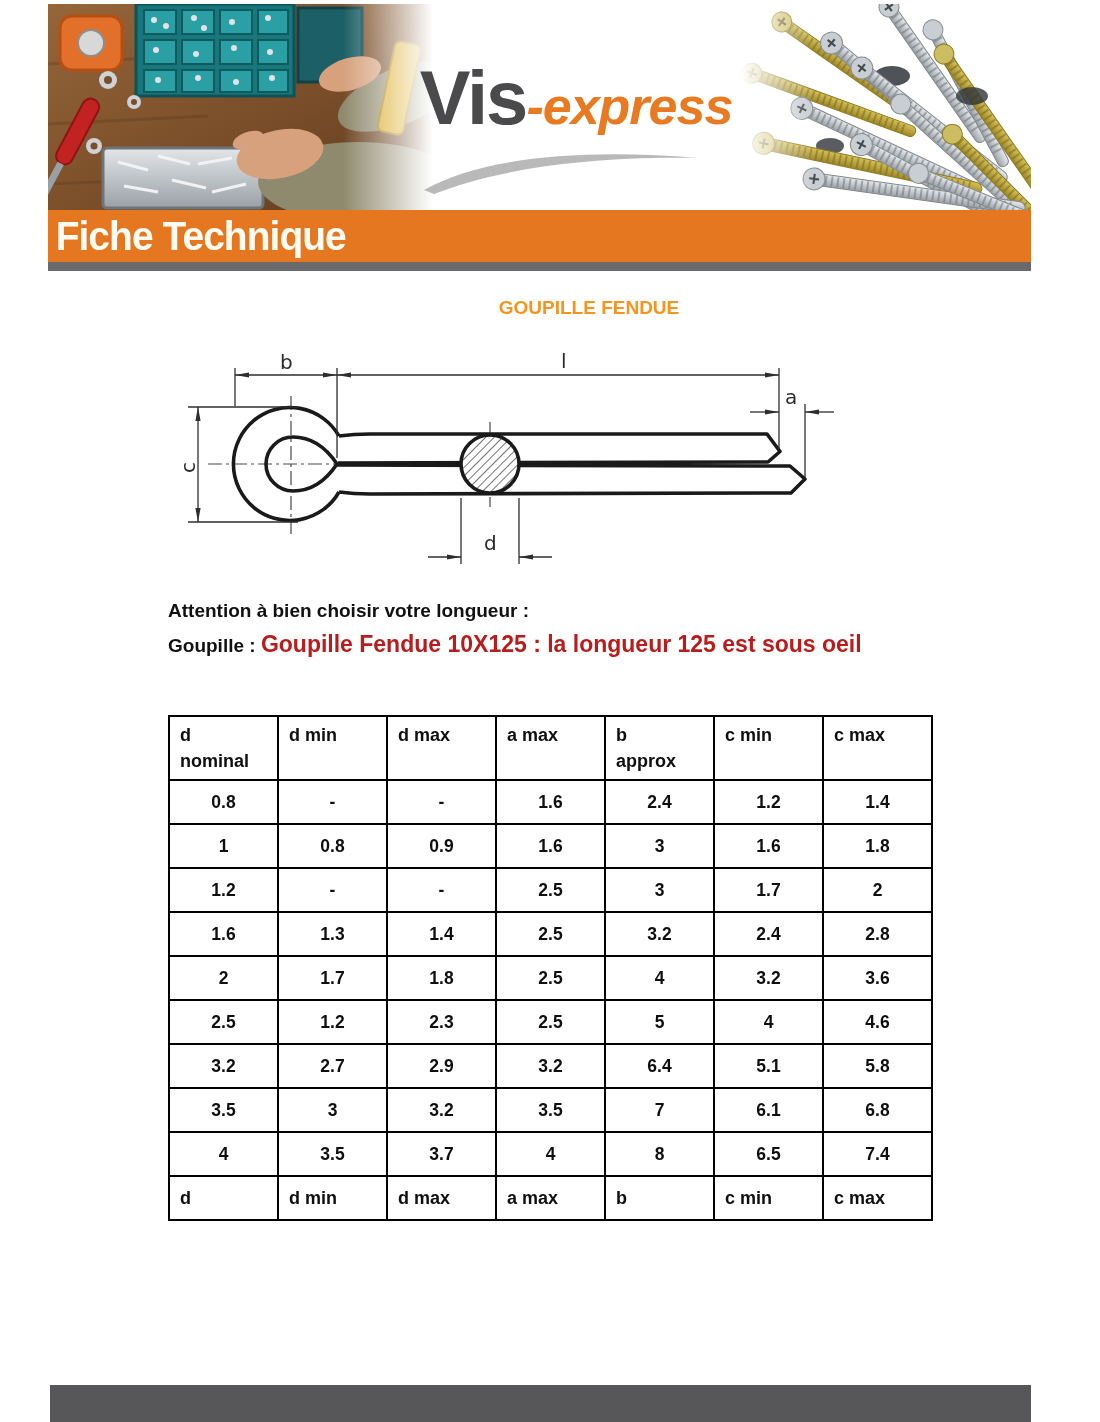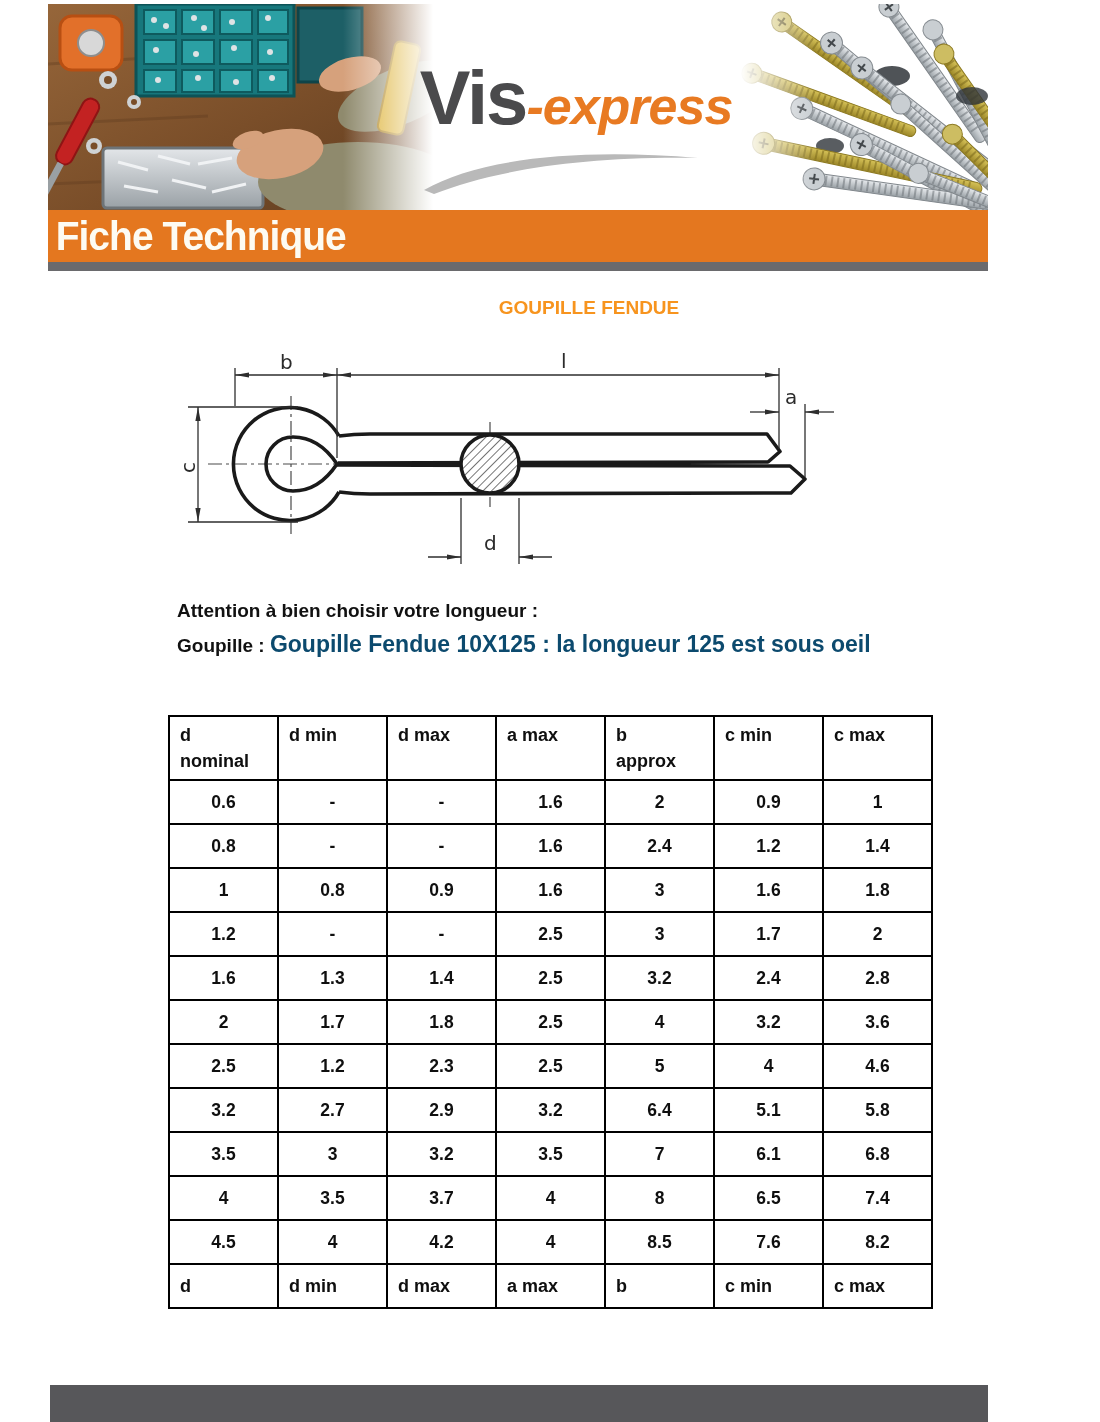--- a/index.html
+++ b/index.html
@@ -1,17 +1,17 @@
 <!DOCTYPE html>
 <html><head>
 <meta charset="utf-8">
 <style>
   html,body{margin:0;padding:0;background:#fff;}
   .page{position:relative;width:988px;height:1422px;background:#fff;overflow:hidden;
-        font-family:"Liberation Sans",sans-serif;}
+        font-family:"Liberation Sans",sans-serif;padding-left:43px;}
 
   
   .header{position:absolute;left:48px;top:4px;width:1004px;height:206px;background:#fff;}
   .photo-left{position:absolute;left:0;top:0;}
   .photo-right{position:absolute;right:0;top:0;}
   .logo{position:absolute;left:358px;top:50px;width:340px;text-align:center;white-space:nowrap;}
   .logo-vis{font-size:76px;font-weight:700;color:#4a4a4c;letter-spacing:-2px;}
   .logo-express{font-size:52px;font-weight:700;font-style:italic;color:#e87a22;letter-spacing:-1px;}
   .swoosh{position:absolute;left:362px;top:138px;}
 
@@ -26,25 +26,25 @@
   .product-title,.product-standard{position:absolute;left:0;width:1100px;text-align:center;
         font-weight:700;color:#f7941e;font-size:19px;margin-left:39px;}
   .product-title{top:297px;}
   .product-standard{top:322px;}
 
   
   .drawing{position:absolute;left:180px;top:352px;}
   .drawing text{font-family:"DejaVu Sans",sans-serif;font-size:20px;fill:#2b2b2b;font-weight:400;}
 
   
-  .notes{position:absolute;left:177px;top:595px;width:812px;color:#111;}
+  .notes{position:absolute;left:168px;top:595px;width:812px;color:#111;}
   .notes p{margin:0;font-size:19px;font-weight:700;line-height:31px;}
   .example{margin-top:3px !important;line-height:30px !important;}
   .ex-prefix{font-size:19px;font-weight:700;color:#111;}
-  .ex-text{font-size:23px;font-weight:700;color:#0c4a6e;}
+  .ex-text{font-size:23px;font-weight:700;color:#b91c1c;}
 
   
   table.dims{position:absolute;left:168px;top:715px;width:765px;border-collapse:collapse;
              table-layout:fixed;}
   table.dims th,table.dims td{border:2px solid #000;font-weight:700;color:#0f0f0f;
              font-family:"Liberation Sans",sans-serif;}
   table.dims thead th{text-align:left;vertical-align:top;padding:5px 4px 5px 10px;
              font-size:18px;line-height:26px;white-space:pre-line;height:52px;}
   table.dims tbody td{text-align:center;font-size:17.5px;height:40px;}
   table.dims tfoot th{text-align:left;padding:8px 4px 8px 10px;font-size:18px;height:26px;}
@@ -350,29 +350,20 @@
         <th>d max</th>
         <th>a max</th>
         <th>b
 approx</th>
         <th>c min</th>
         <th>c max</th>
       </tr>
     </thead>
     <tbody>
         <tr>
-          <td>0.6</td>
-          <td>-</td>
-          <td>-</td>
-          <td>1.6</td>
-          <td>2</td>
-          <td>0.9</td>
-          <td>1</td>
-        </tr>
-        <tr>
           <td>0.8</td>
           <td>-</td>
           <td>-</td>
           <td>1.6</td>
           <td>2.4</td>
           <td>1.2</td>
           <td>1.4</td>
         </tr>
         <tr>
           <td>1</td>
@@ -438,29 +429,20 @@
           <td>6.8</td>
         </tr>
         <tr>
           <td>4</td>
           <td>3.5</td>
           <td>3.7</td>
           <td>4</td>
           <td>8</td>
           <td>6.5</td>
           <td>7.4</td>
-        </tr>
-        <tr>
-          <td>4.5</td>
-          <td>4</td>
-          <td>4.2</td>
-          <td>4</td>
-          <td>8.5</td>
-          <td>7.6</td>
-          <td>8.2</td>
         </tr>
       </tbody>
     <tfoot>
       <tr>
         <th>d</th>
         <th>d min</th>
         <th>d max</th>
         <th>a max</th>
         <th>b</th>
         <th>c min</th>

